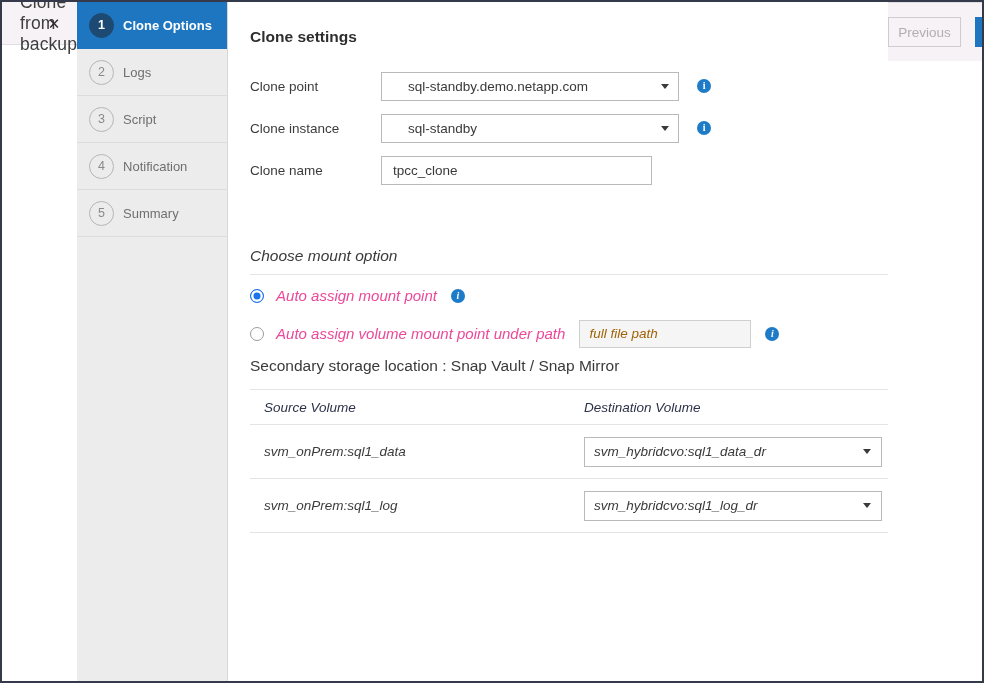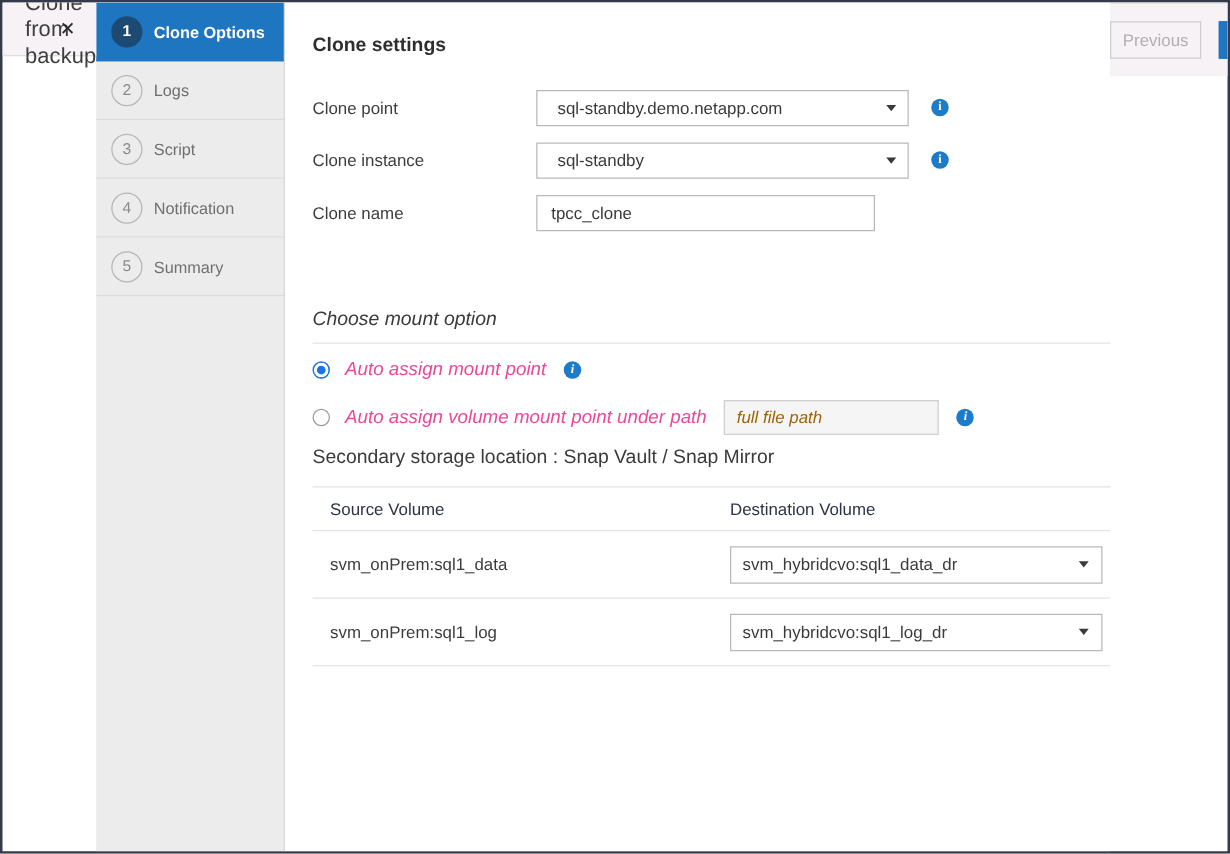--- a/index.html
+++ b/index.html
@@ -144,24 +144,23 @@
     color: #3c3c3c;
   }
   .select, .text-input {
     height: 29px;
     border: 1px solid #b9b9b9;
     background: #ffffff;
     font-size: 13.5px;
     color: #3a3a3a;
     display: flex;
     align-items: center;
-    padding: 0 16px;
+    padding: 0 26px;
     position: relative;
     cursor: pointer;
-    margin-left: 48px;
   }
   .select { width: 298px; }
   .select .caret {
     position: absolute;
     right: 9px;
     width: 0; height: 0;
     border-left: 4.5px solid transparent;
     border-right: 4.5px solid transparent;
     border-top: 5px solid #3a3a3a;
   }
@@ -239,21 +238,21 @@
     display: flex;
     align-items: center;
     border-bottom: 1px solid #e4e4e4;
   }
   .t-head { height: 35px; }
   .t-head .t-cell {
     font-size: 13.5px;
     color: #2c3247;
   }
   .t-body { height: 54px; }
-  .t-cell { padding-left: 14px; }
+  .t-cell { padding-left: 14px; font-style: italic; }
   .t-cell.col1 { width: 320px; }
   .t-cell.col2 { flex: 1; }
   .t-body .t-cell.col1 {
     font-size: 13.5px;
     color: #3c3c3c;
   }
   .t-select {
     width: 298px;
     height: 30px;
     border: 1px solid #b9b9b9;

